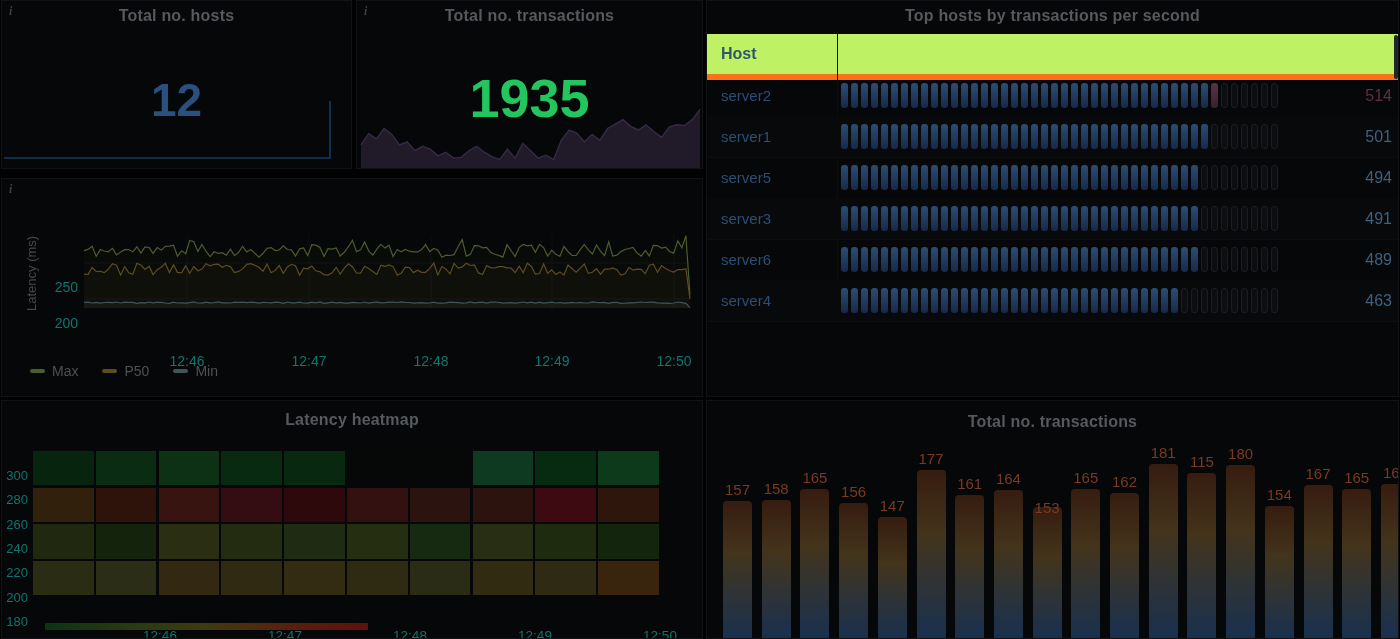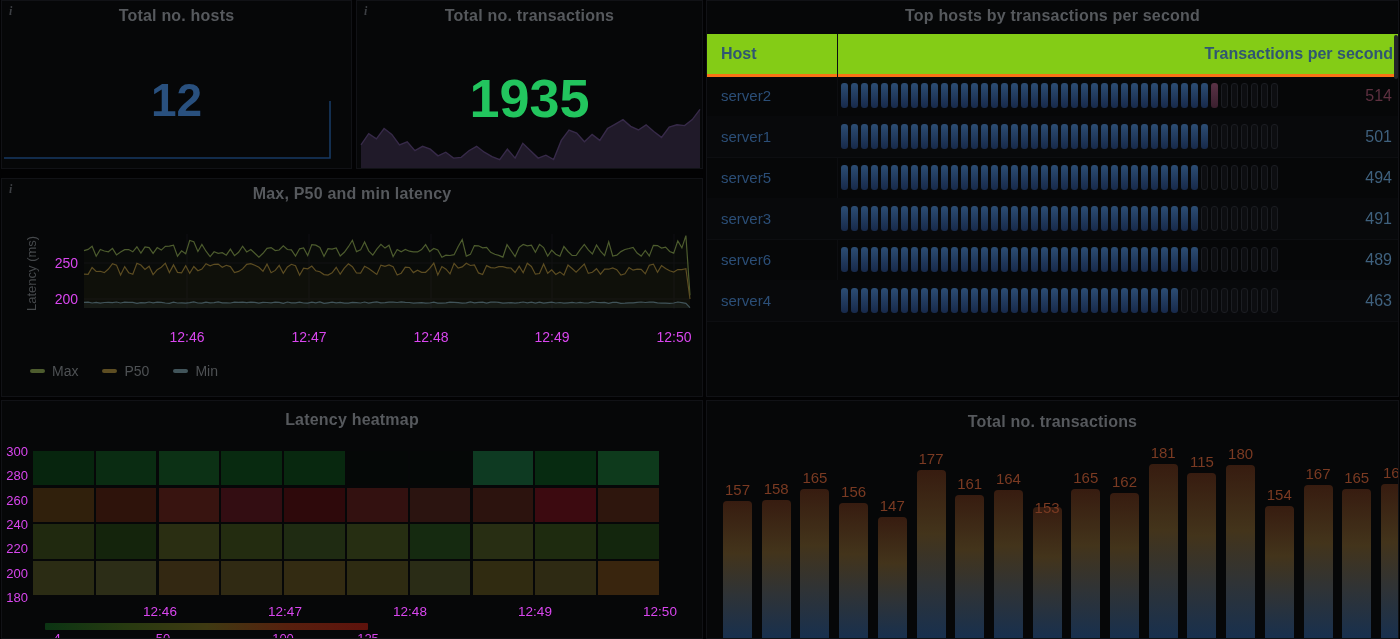--- a/index.html
+++ b/index.html
@@ -7,38 +7,38 @@
          font-family:"Liberation Sans",sans-serif;-webkit-font-smoothing:antialiased;}
   .panel{position:absolute;background:#060708;border:1px solid #111216;box-sizing:border-box;overflow:hidden;}
   .ptitle{position:absolute;top:6px;left:0;right:0;text-align:center;font-size:16px;font-weight:600;
           color:#56595d;letter-spacing:.2px;}
   .info{position:absolute;top:3px;left:7px;font:italic bold 12px "Liberation Serif",serif;color:#3c3f43;}
   .statval{position:absolute;left:0;right:0;text-align:center;font-weight:700;}
   #p1 .statval{top:72px;font-size:46px;color:#29507e;}
   #p2 .statval{top:66px;font-size:54px;color:#22c55e;}
   svg{position:absolute;left:0;top:0;}
   
-  .thead{position:absolute;left:0;right:0;top:33px;height:40px;background:#84cc16;border-bottom:3px solid #f97316;}
+  .thead{position:absolute;left:0;right:0;top:33px;height:40px;background:#bef264;border-bottom:6px solid #f97316;}
   .thead .hc{position:absolute;top:0;height:40px;line-height:40px;font-size:16px;font-weight:600;color:#305672;}
   .hc.left{left:14px;}
   .hc.right{right:5px;text-align:right;}
   .trow{position:absolute;left:0;right:0;height:41px;border-bottom:1px solid #0d0e11;}
   .trow.alt{background:#08090b;}
   .trow .host{position:absolute;left:14px;top:0;height:41px;line-height:41px;font-size:15px;color:#2b4e77;}
   .trow .gauge{position:absolute;left:134px;top:8px;height:25px;white-space:nowrap;font-size:0;}
   .seg{display:inline-block;width:7px;height:25px;margin-right:3px;border-radius:3px;
        border:1px solid #1b1d22;background:#0d0e11;box-sizing:border-box;}
   .seg.on{border:none;background:linear-gradient(#2c4d74,#17294a);}
   .seg.on.over{background:linear-gradient(#5a3246,#3a1f2e);}
   .trow .val{position:absolute;right:6px;top:0;height:41px;line-height:41px;font-size:16px;color:#3f617e;}
   .trow .val.over{color:#5e3040;}
   .scrollthumb{position:absolute;right:0;top:34px;width:4px;height:44px;background:#232528;border-radius:2px;}
   .coldiv{position:absolute;left:130px;top:33px;bottom:74px;width:1px;background:#0c0d10;}
   
-  .tick{position:absolute;color:#d946ef;font-size:13px;}
+  .tick{position:absolute;color:#0f766e;font-size:13px;margin-top:24px;}
   .xtick{transform:translateX(-50%);}
   .ytick{text-align:right;}
   .ylab{position:absolute;color:#45484b;font-size:13px;transform:rotate(-90deg);transform-origin:left top;white-space:nowrap;}
   
   .legend{position:absolute;left:28px;display:flex;align-items:center;gap:10px;}
   .litem{display:flex;align-items:center;gap:7px;margin-right:14px;}
   .swatch{width:15px;height:4px;border-radius:2px;}
   .llabel{font-size:14px;color:#4e5154;}
   
   .hcell{position:absolute;}
@@ -69,21 +69,20 @@
         <polygon points="4.0,143.8 11.7,132.7 19.4,137.9 27.1,127.5 34.8,133.4 42.5,143.8 50.2,140.8 57.9,149.7 65.6,145.3 73.3,148.2 81.0,154.9 88.8,151.2 96.5,157.1 104.2,156.4 111.9,149.7 119.6,145.3 127.3,151.2 135.0,155.6 142.7,158.6 150.4,148.2 158.1,157.1 165.8,142.3 173.5,149.7 181.2,157.1 188.9,154.2 196.6,158.6 204.3,139.4 212.0,129.0 219.7,132.0 227.4,140.8 235.1,133.4 242.8,139.4 250.5,127.5 258.3,123.1 266.0,118.6 273.7,125.3 281.4,129.0 289.1,123.8 296.8,130.5 304.5,136.4 312.2,126.0 319.9,123.8 327.6,124.6 335.3,118.6 343.0,108.3 343,167 4,167" fill="#201a29"></polygon>
         <polyline points="4.0,143.8 11.7,132.7 19.4,137.9 27.1,127.5 34.8,133.4 42.5,143.8 50.2,140.8 57.9,149.7 65.6,145.3 73.3,148.2 81.0,154.9 88.8,151.2 96.5,157.1 104.2,156.4 111.9,149.7 119.6,145.3 127.3,151.2 135.0,155.6 142.7,158.6 150.4,148.2 158.1,157.1 165.8,142.3 173.5,149.7 181.2,157.1 188.9,154.2 196.6,158.6 204.3,139.4 212.0,129.0 219.7,132.0 227.4,140.8 235.1,133.4 242.8,139.4 250.5,127.5 258.3,123.1 266.0,118.6 273.7,125.3 281.4,129.0 289.1,123.8 296.8,130.5 304.5,136.4 312.2,126.0 319.9,123.8 327.6,124.6 335.3,118.6 343.0,108.3" fill="none" stroke="#372a49" stroke-width="1.4"></polyline>
       </svg>
     <div class="statval">1935</div>
   </div>
 
   <div id="p3" class="panel" style="left:706px;top:0;width:693px;height:397px;">
     <div class="ptitle">Top hosts by transactions per second</div>
     <div class="thead">
       <div class="hc left">Host</div>
-      <div class="hc right">Transactions per second</div>
     </div>
     <div class="coldiv"></div>
     <div id="tbody">
         <div class="trow" style="top: 74px;">
           <div class="host">server2</div>
           <div class="gauge"><span class="seg on"></span><span class="seg on"></span><span class="seg on"></span><span class="seg on"></span><span class="seg on"></span><span class="seg on"></span><span class="seg on"></span><span class="seg on"></span><span class="seg on"></span><span class="seg on"></span><span class="seg on"></span><span class="seg on"></span><span class="seg on"></span><span class="seg on"></span><span class="seg on"></span><span class="seg on"></span><span class="seg on"></span><span class="seg on"></span><span class="seg on"></span><span class="seg on"></span><span class="seg on"></span><span class="seg on"></span><span class="seg on"></span><span class="seg on"></span><span class="seg on"></span><span class="seg on"></span><span class="seg on"></span><span class="seg on"></span><span class="seg on"></span><span class="seg on"></span><span class="seg on"></span><span class="seg on"></span><span class="seg on"></span><span class="seg on"></span><span class="seg on"></span><span class="seg on"></span><span class="seg on"></span><span class="seg on over"></span><span class="seg"></span><span class="seg"></span><span class="seg"></span><span class="seg"></span><span class="seg"></span><span class="seg"></span></div>
           <div class="val over">514</div>
         </div>
         <div class="trow alt" style="top: 115px;">
           <div class="host">server1</div>
@@ -109,21 +108,20 @@
           <div class="host">server4</div>
           <div class="gauge"><span class="seg on"></span><span class="seg on"></span><span class="seg on"></span><span class="seg on"></span><span class="seg on"></span><span class="seg on"></span><span class="seg on"></span><span class="seg on"></span><span class="seg on"></span><span class="seg on"></span><span class="seg on"></span><span class="seg on"></span><span class="seg on"></span><span class="seg on"></span><span class="seg on"></span><span class="seg on"></span><span class="seg on"></span><span class="seg on"></span><span class="seg on"></span><span class="seg on"></span><span class="seg on"></span><span class="seg on"></span><span class="seg on"></span><span class="seg on"></span><span class="seg on"></span><span class="seg on"></span><span class="seg on"></span><span class="seg on"></span><span class="seg on"></span><span class="seg on"></span><span class="seg on"></span><span class="seg on"></span><span class="seg on"></span><span class="seg on"></span><span class="seg"></span><span class="seg"></span><span class="seg"></span><span class="seg"></span><span class="seg"></span><span class="seg"></span><span class="seg"></span><span class="seg"></span><span class="seg"></span><span class="seg"></span></div>
           <div class="val">463</div>
         </div>
       </div>
     <div class="scrollthumb"></div>
   </div>
 
   <div id="p4" class="panel" style="left:1px;top:178px;width:702px;height:219px;">
     <span class="info">i</span>
-    <div class="ptitle">Max, P50 and min latency</div>
     <div class="ylab" style="left:22px;top:132px;">Latency (ms)</div>
     <svg id="latSvg" width="702" height="219">
         <line x1="185" x2="185" y1="55" y2="130" stroke="#0e0f12"></line>
         <line x1="307" x2="307" y1="55" y2="130" stroke="#0e0f12"></line>
         <line x1="429" x2="429" y1="55" y2="130" stroke="#0e0f12"></line>
         <line x1="550" x2="550" y1="55" y2="130" stroke="#0e0f12"></line>
         <line x1="672" x2="672" y1="55" y2="130" stroke="#0e0f12"></line>
         <line x1="82" x2="688" y1="84" y2="84" stroke="#0e0f12"></line>
         <line x1="82" x2="688" y1="120" y2="120" stroke="#0e0f12"></line>
         <polygon points="82.0,71.6 86.1,70.4 90.1,67.2 94.2,77.2 98.3,70.4 102.3,72.0 106.4,72.8 110.5,69.4 114.5,75.9 118.6,73.1 122.7,70.7 126.7,70.5 130.8,72.8 134.9,67.8 138.9,74.1 143.0,67.8 147.1,68.6 151.1,74.4 155.2,68.6 159.3,71.1 163.3,67.3 167.4,67.2 171.5,66.1 175.5,77.2 179.6,71.8 183.7,74.7 187.7,61.5 191.8,62.7 195.9,72.5 199.9,65.5 204.0,72.2 208.1,77.6 212.1,72.8 216.2,74.3 220.3,73.7 224.3,76.2 228.4,70.1 232.5,76.6 236.6,73.3 240.6,67.2 244.7,72.9 248.8,70.6 252.8,74.3 256.9,78.1 261.0,74.3 265.0,69.4 269.1,68.6 273.2,71.6 277.2,71.0 281.3,66.8 285.4,70.5 289.4,70.8 293.5,77.0 297.6,69.8 301.6,69.0 305.7,76.5 309.8,65.6 313.8,66.2 317.9,68.4 322.0,77.3 326.0,69.6 330.1,70.1 334.2,68.9 338.2,77.0 342.3,73.3 346.4,67.7 350.4,61.3 354.5,72.6 358.6,70.9 362.6,62.9 366.7,71.8 370.8,76.1 374.8,70.2 378.9,65.3 383.0,69.1 387.0,66.3 391.1,77.6 395.2,70.5 399.2,72.8 403.3,70.4 407.4,72.2 411.4,72.8 415.5,72.9 419.6,70.6 423.6,65.6 427.7,72.5 431.8,69.4 435.8,71.0 439.9,78.2 444.0,76.1 448.0,76.5 452.1,75.7 456.2,67.5 460.2,60.5 464.3,77.1 468.4,75.4 472.4,66.6 476.5,66.8 480.6,68.9 484.6,68.4 488.7,73.3 492.8,75.3 496.8,76.4 500.9,78.1 505.0,65.7 509.0,71.5 513.1,77.5 517.2,68.3 521.2,65.5 525.3,66.9 529.4,66.2 533.4,73.2 537.5,65.4 541.6,68.6 545.7,77.1 549.7,71.1 553.8,75.2 557.9,77.2 561.9,67.5 566.0,72.5 570.1,76.4 574.1,76.5 578.2,70.7 582.3,65.4 586.3,70.9 590.4,74.9 594.5,66.0 598.5,72.1 602.6,76.6 606.7,62.8 610.7,77.0 614.8,76.2 618.9,72.6 622.9,70.5 627.0,69.5 631.1,68.4 635.1,74.0 639.2,77.1 643.3,71.5 647.3,76.9 651.4,66.4 655.5,66.6 659.5,69.0 663.6,68.1 667.7,72.5 671.7,74.1 675.8,61.9 679.9,68.9 683.9,56.6 688.0,116.4 688,129 82,129" fill="rgba(80,90,45,0.05)"></polygon>

